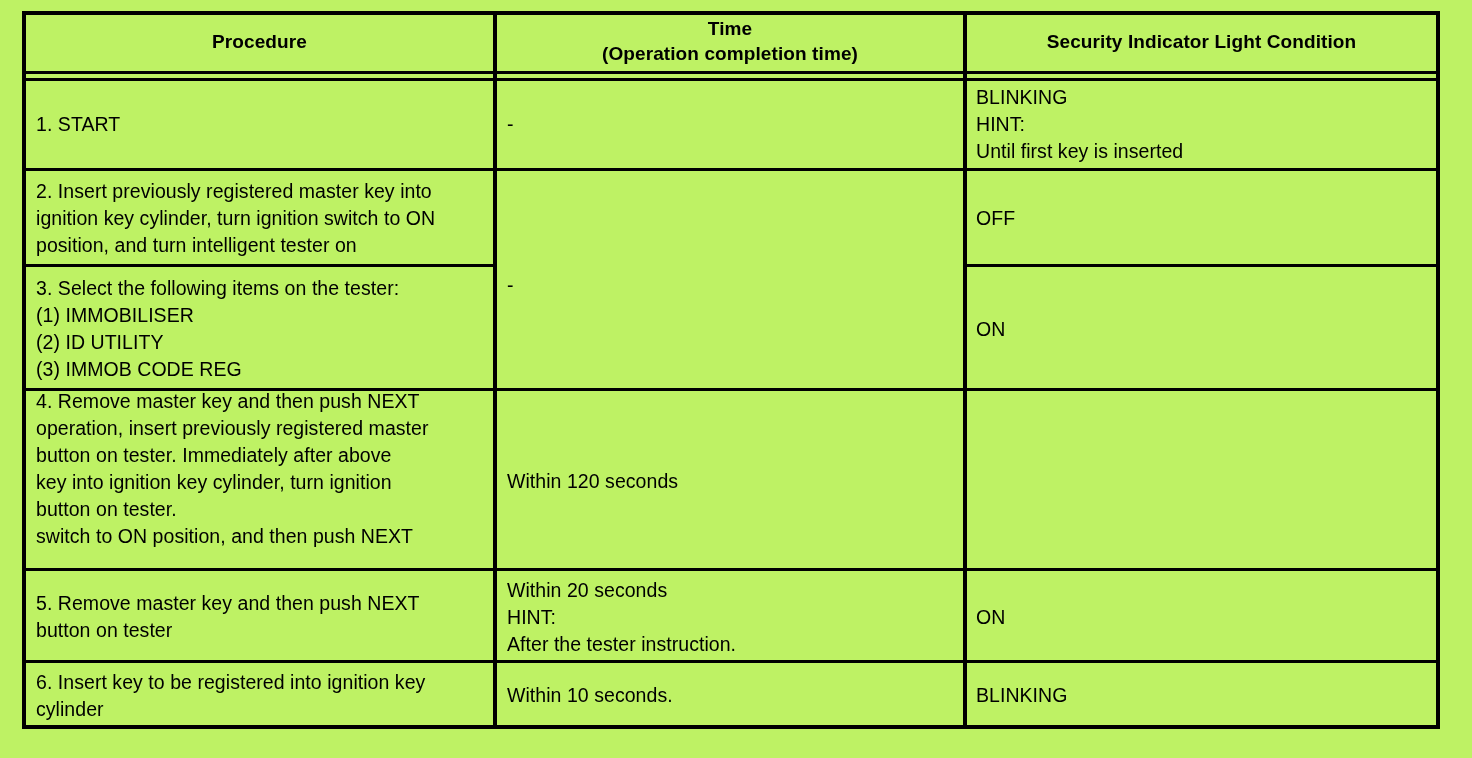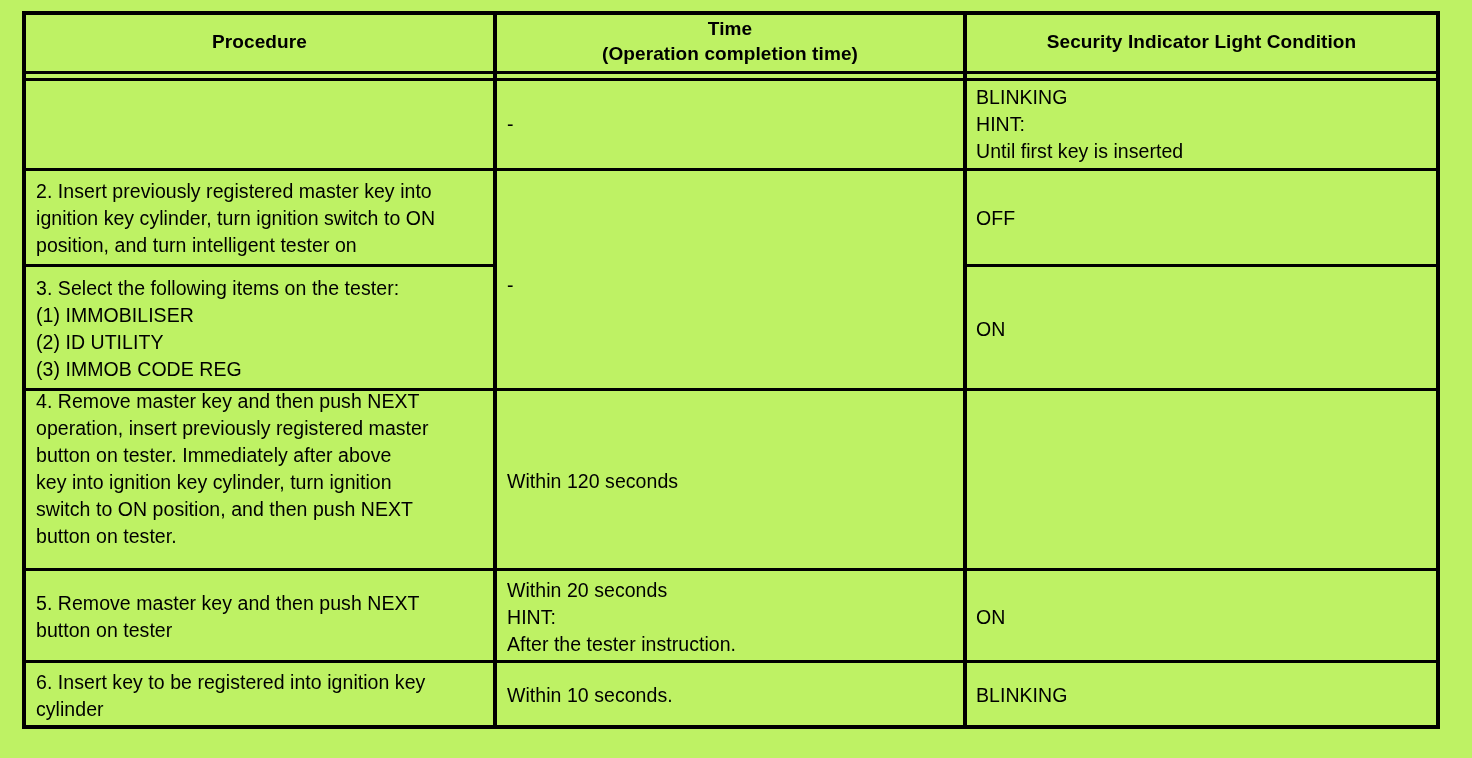--- a/index.html
+++ b/index.html
@@ -96,20 +96,25 @@
       <span class="ln">(Operation completion time)</span>
     </div>
   </div>
 
   <div class="cellbox hdr-cell" style="left:967px; top:11px; width:469px; height:60px;">
     <div class="vcenter">
       <span class="ln">Security Indicator Light Condition</span>
     </div>
   </div>
 
+  <div class="cellbox body-cell" style="left:36px; top:81px; width:457px; height:87px;">
+    <div class="vcenter">
+      <span class="ln">1. START</span>
+    </div>
+  </div>
   <div class="cellbox body-cell" style="left:507px; top:81px; width:456px; height:87px;">
     <div class="vcenter">
       <span class="ln">-</span>
     </div>
   </div>
   <div class="cellbox body-cell" style="left:976px; top:81px; width:460px; height:87px;">
     <div class="vcenter">
       <span class="ln">BLINKING</span>
       <span class="ln">HINT:</span>
       <span class="ln">Until first key is inserted</span>
@@ -146,22 +151,22 @@
       <span class="ln">ON</span>
     </div>
   </div>
 
   <div class="cellbox body-cell" style="left:36px; top:382px; width:457px; height:174px;">
     <div class="vcenter">
       <span class="ln">4. Remove master key and then push NEXT</span>
       <span class="ln">operation, insert previously registered master</span>
       <span class="ln">button on tester. Immediately after above</span>
       <span class="ln">key into ignition key cylinder, turn ignition</span>
+      <span class="ln">button on tester.</span>
       <span class="ln">switch to ON position, and then push NEXT</span>
-      <span class="ln">button on tester.</span>
     </div>
   </div>
   <div class="cellbox body-cell" style="left:507px; top:394px; width:456px; height:174px;">
     <div class="vcenter">
       <span class="ln">Within 120 seconds</span>
     </div>
   </div>
 
   <div class="cellbox body-cell" style="left:36px; top:574px; width:457px; height:86px;">
     <div class="vcenter">

